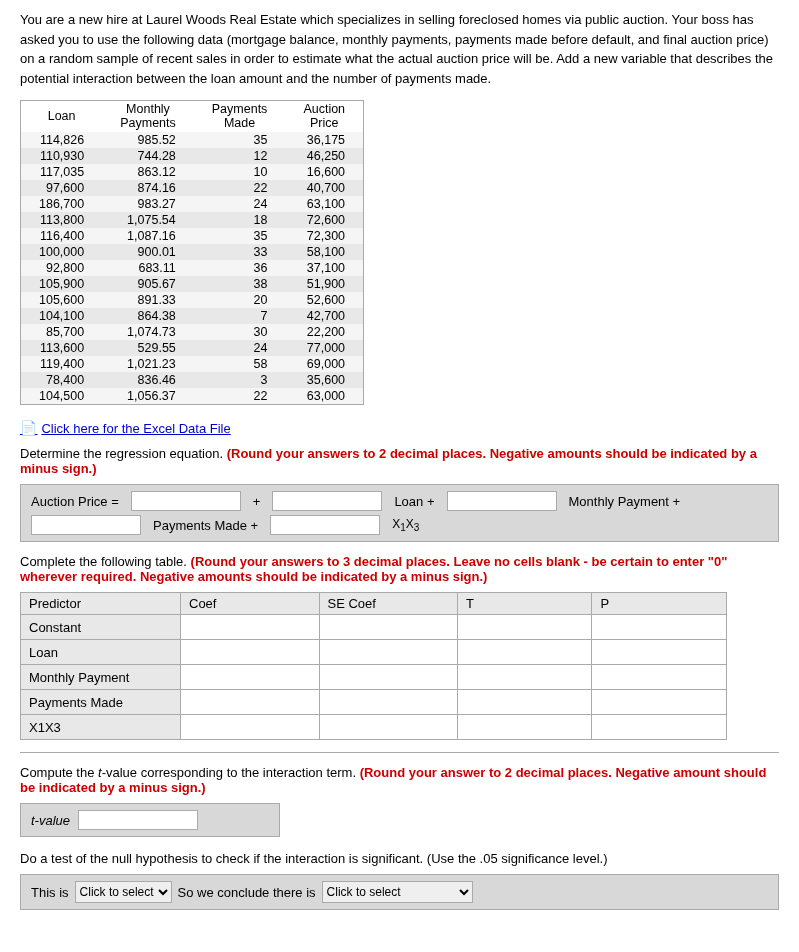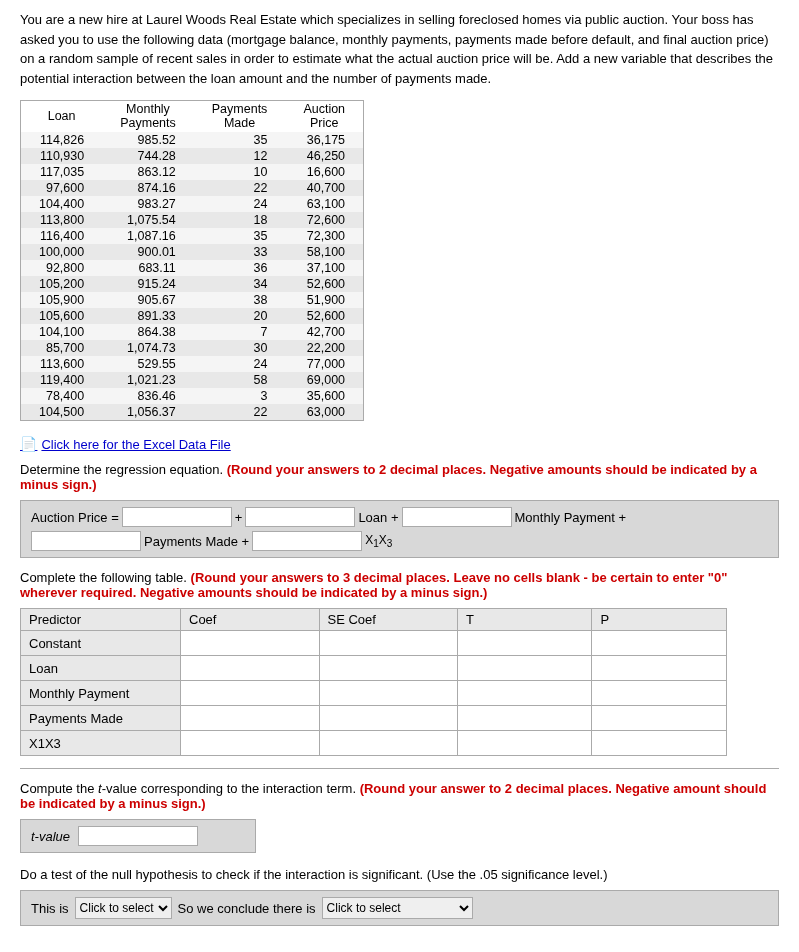--- a/index.html
+++ b/index.html
@@ -70,21 +70,21 @@
       background: #d8d8d8;
       padding: 6px 10px;
       margin-bottom: 12px;
       display: flex;
       flex-direction: column;
       gap: 4px;
     }
     .eq-row {
       display: flex;
       align-items: center;
-      gap: 3px;
+      gap: 12px;
       flex-wrap: nowrap;
     }
     .eq-label {
       white-space: nowrap;
       font-size: 13px;
     }
     .eq-input {
       border: 1px solid #aaa;
       background: #fff;
       width: 110px;
@@ -148,21 +148,21 @@
       color: #cc0000;
       font-weight: bold;
     }
     .tvalue-box {
       border: 1px solid #aaa;
       background: #d8d8d8;
       padding: 6px 10px;
       display: flex;
       align-items: center;
       gap: 8px;
-      width: 236px;
+      width: 260px;
     }
     .tvalue-label {
       font-size: 13px;
       font-style: italic;
     }
     .tvalue-input {
       border: 1px solid #aaa;
       background: #fff;
       width: 120px;
       height: 20px;
@@ -233,21 +233,21 @@
           <td>10</td>
           <td>16,600</td>
         </tr>
         <tr>
           <td>97,600</td>
           <td>874.16</td>
           <td>22</td>
           <td>40,700</td>
         </tr>
         <tr>
-          <td>104,400</td>
+          <td>186,700</td>
           <td>983.27</td>
           <td>24</td>
           <td>63,100</td>
         </tr>
         <tr>
           <td>113,800</td>
           <td>1,075.54</td>
           <td>18</td>
           <td>72,600</td>
         </tr>
@@ -261,26 +261,20 @@
           <td>100,000</td>
           <td>900.01</td>
           <td>33</td>
           <td>58,100</td>
         </tr>
         <tr>
           <td>92,800</td>
           <td>683.11</td>
           <td>36</td>
           <td>37,100</td>
-        </tr>
-        <tr>
-          <td>105,200</td>
-          <td>915.24</td>
-          <td>34</td>
-          <td>52,600</td>
         </tr>
         <tr>
           <td>105,900</td>
           <td>905.67</td>
           <td>38</td>
           <td>51,900</td>
         </tr>
         <tr>
           <td>105,600</td>
           <td>891.33</td>

